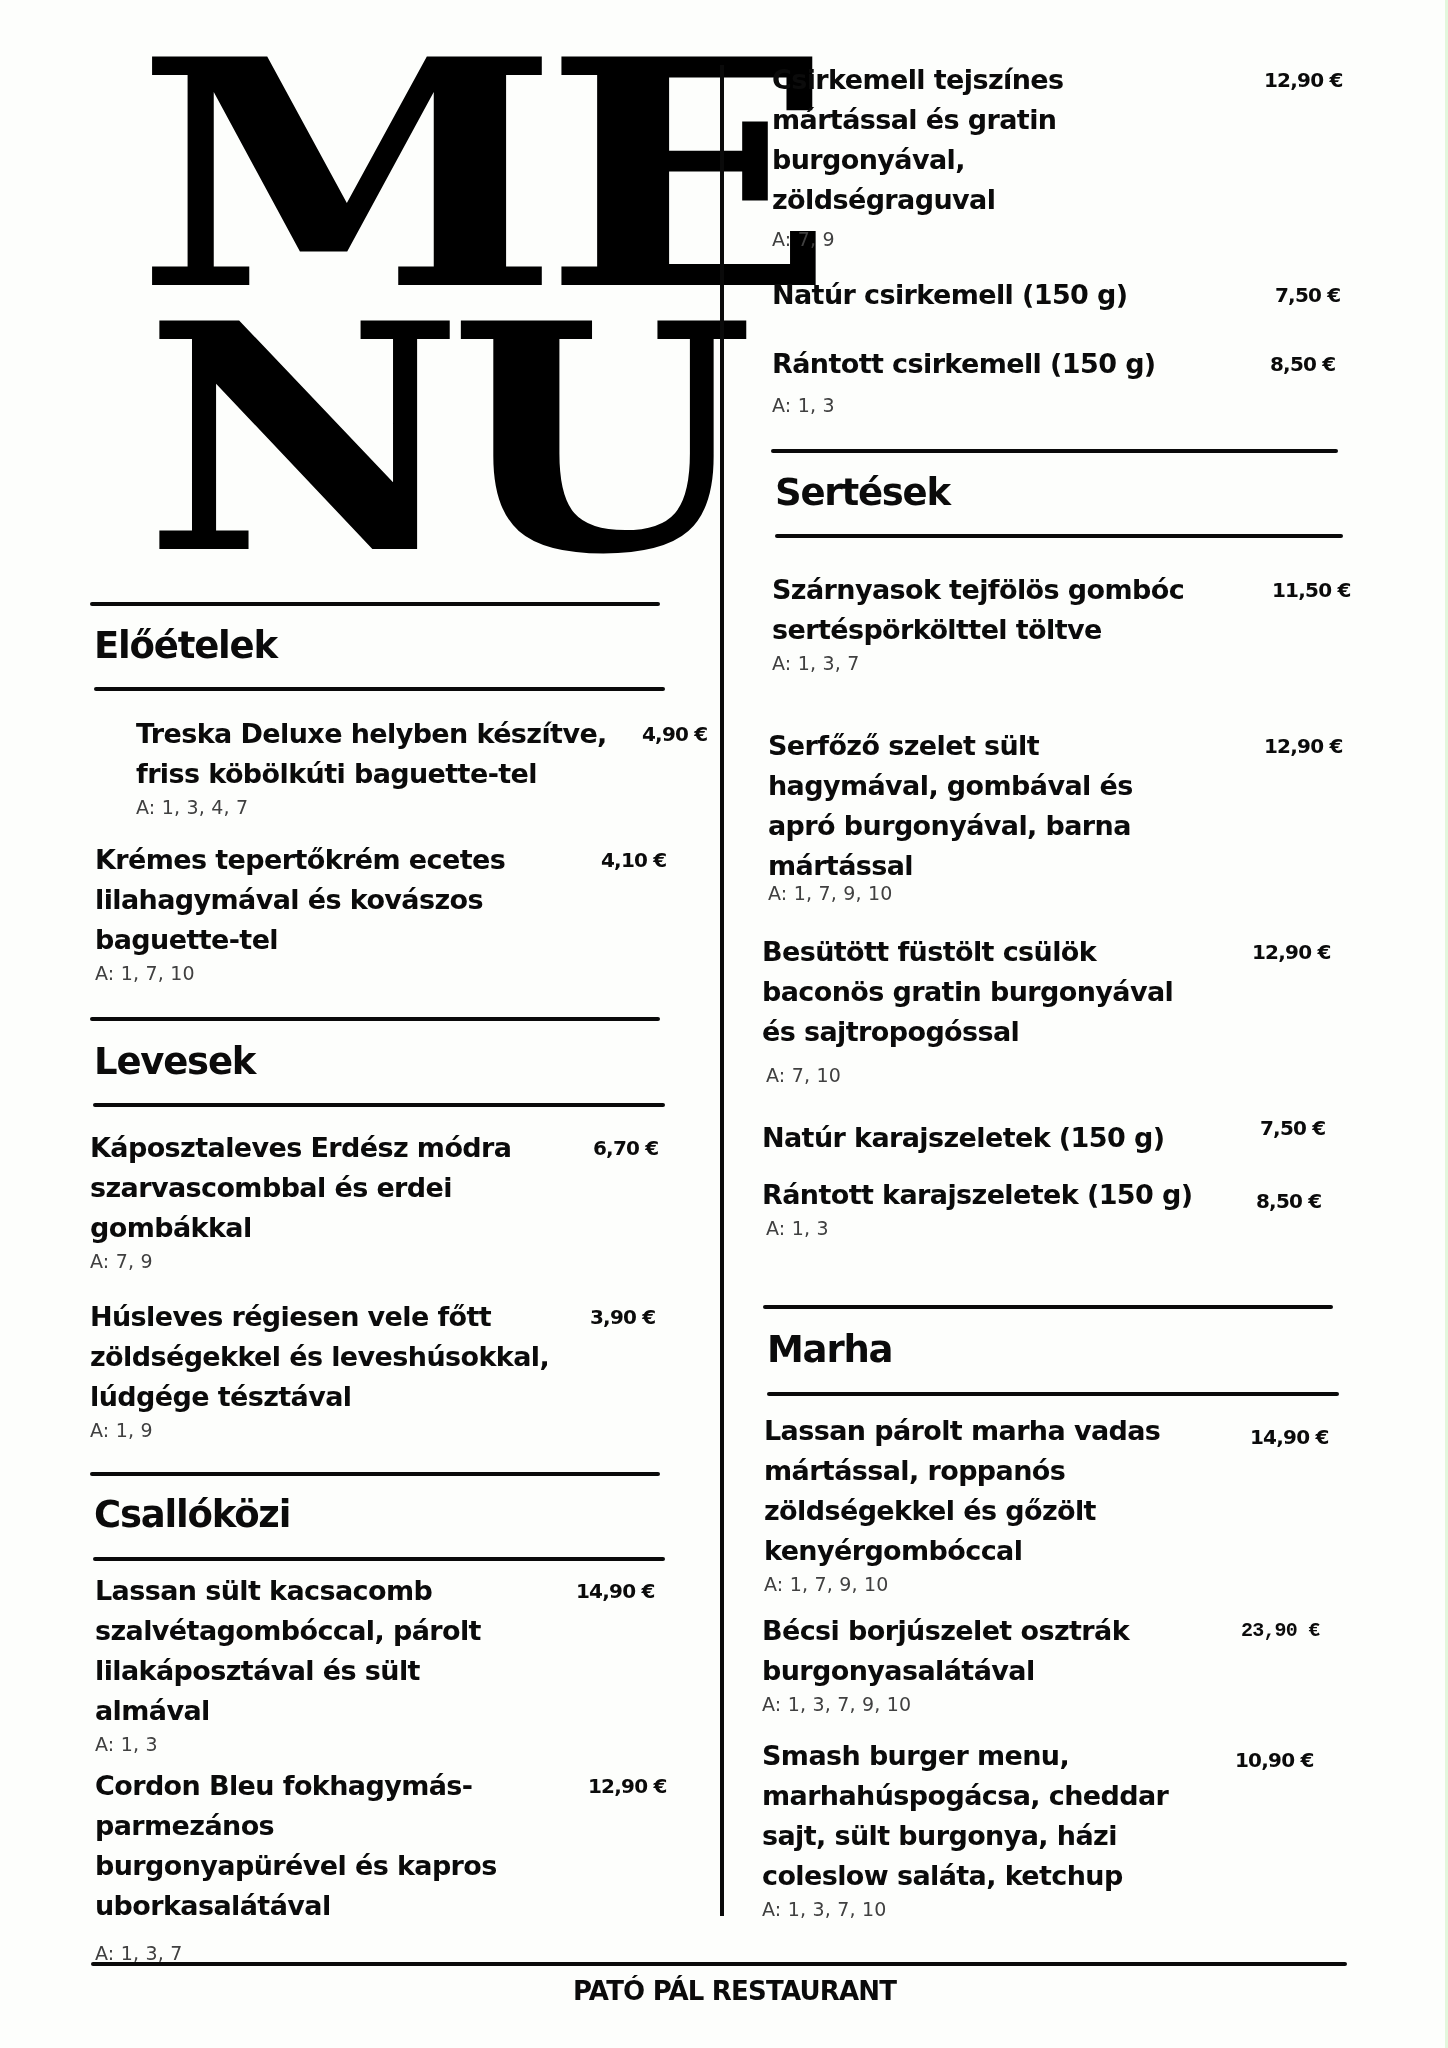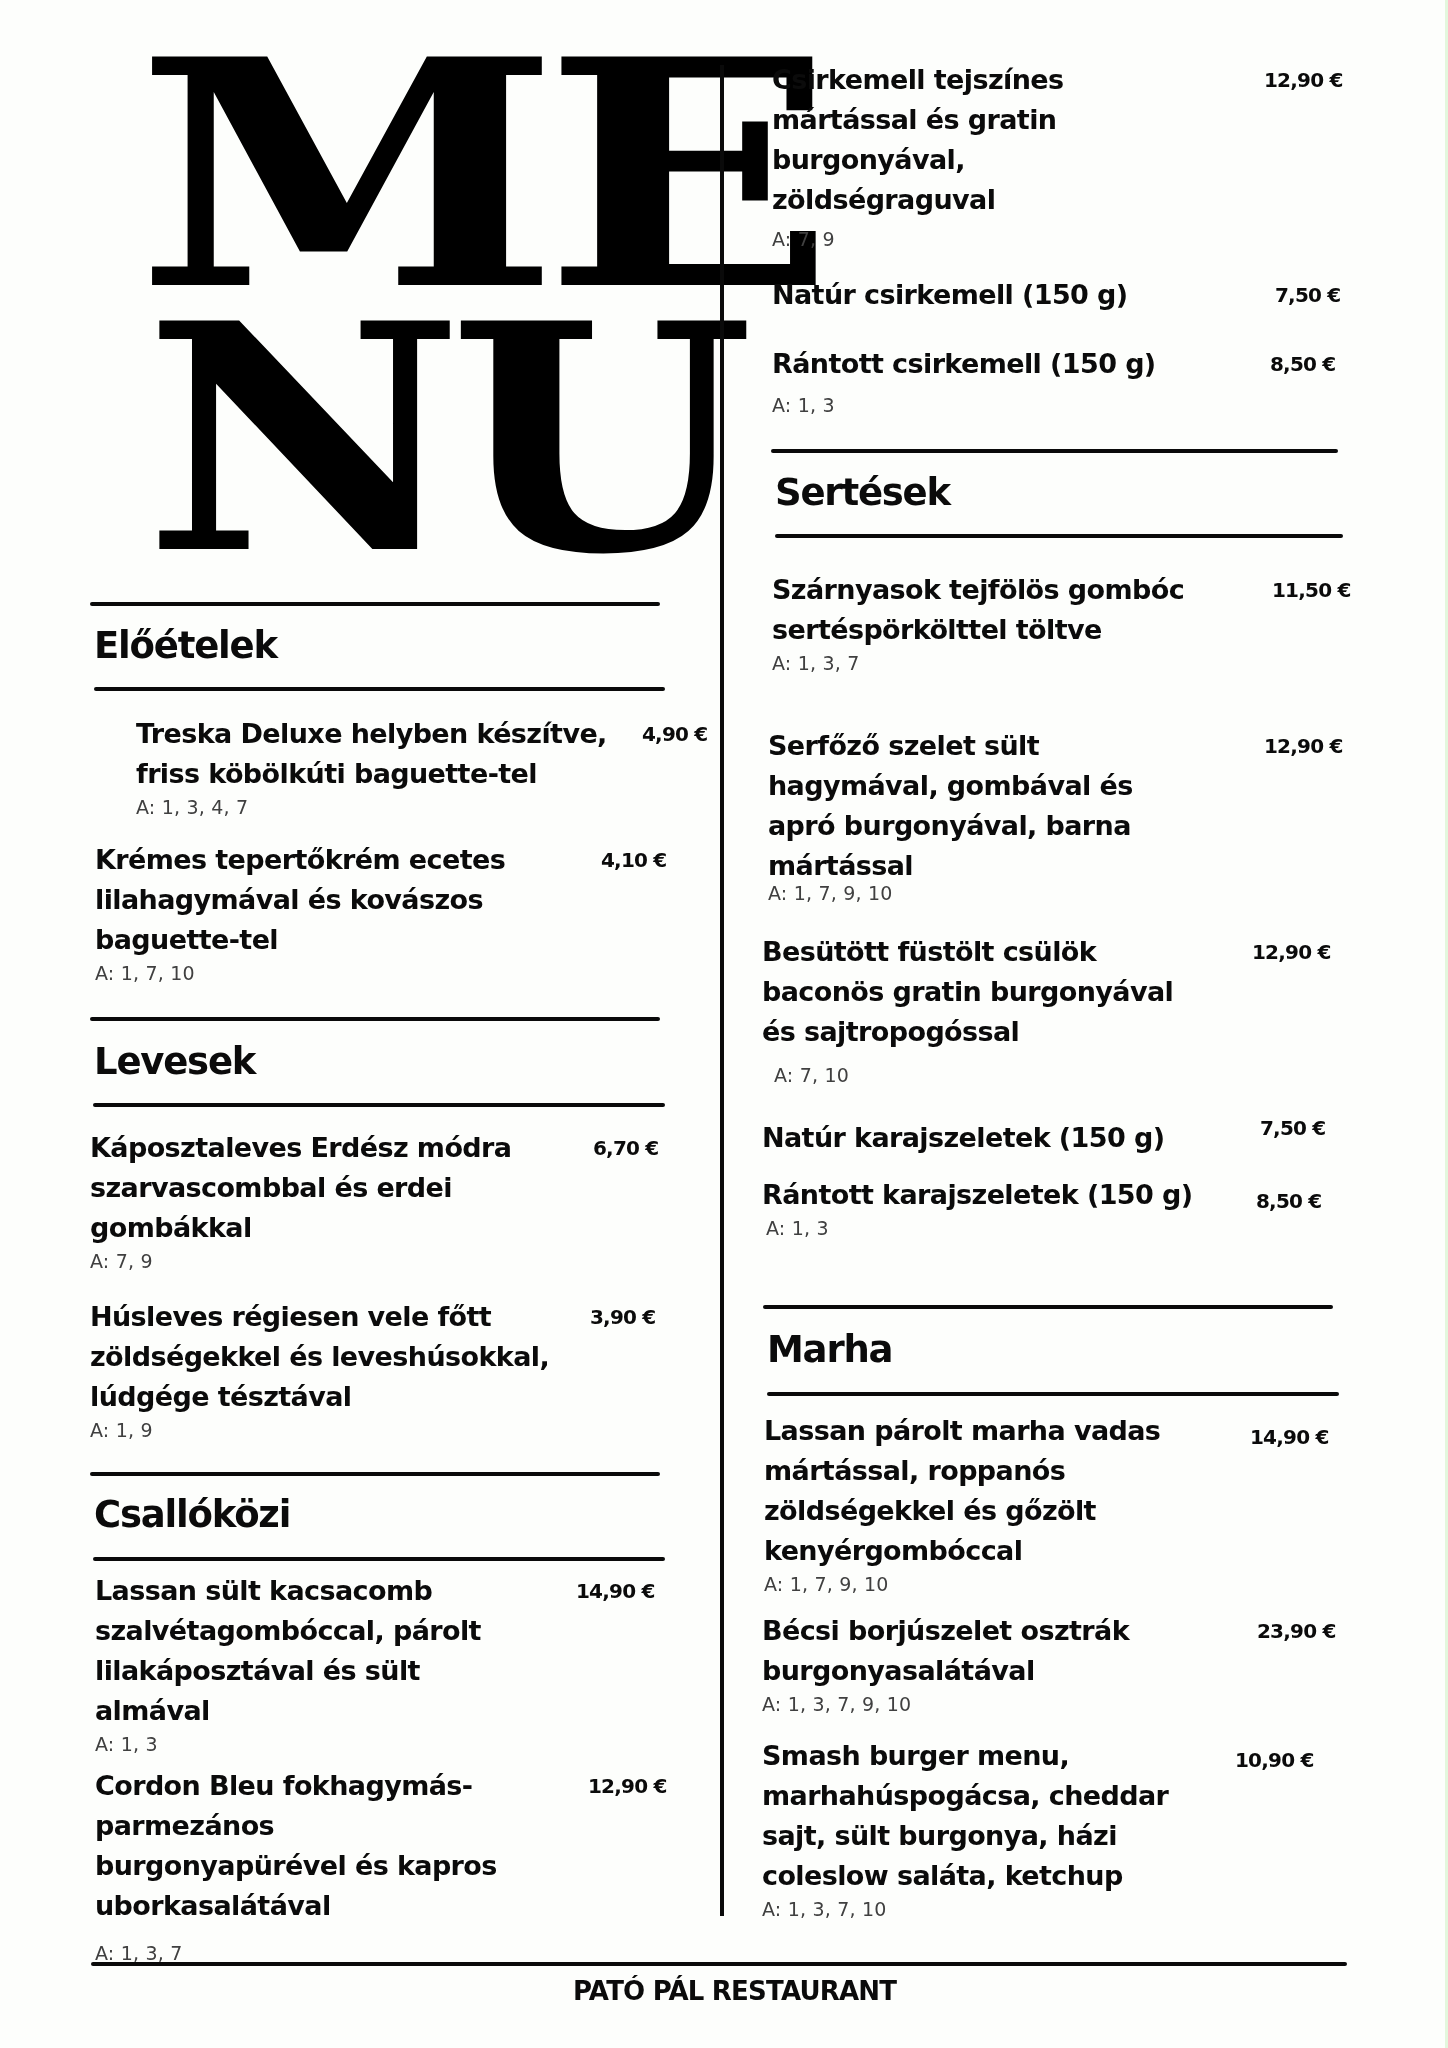--- a/index.html
+++ b/index.html
@@ -165,21 +165,21 @@
 hagymával, gombával és
 apró burgonyával, barna
 mártással</div>
   <div class="allergen" style="margin-top:-6px;">A: 1, 7, 9, 10</div>
   <div class="item-price" style="left:496px; top:0;">12,90 €</div>
 </div>
 <div class="item" style="left:762px; top:932px; width:600px;">
   <div class="item-name">Besütött füstölt csülök
 baconös gratin burgonyával
 és sajtropogóssal</div>
-  <div class="allergen" style="margin-top:10px; padding-left:4px;margin-left:8px;">A: 7, 10</div>
+  <div class="allergen" style="margin-top:10px; padding-left:4px;">A: 7, 10</div>
   <div class="item-price" style="left:490px; top:0;">12,90 €</div>
 </div>
 <div class="item" style="left:762px; top:1118px; width:600px;">
   <div class="item-name">Natúr karajszeletek (150 g)</div>
   <div class="item-price" style="left:498px; top:-10px;">7,50 €</div>
 </div>
 <div class="item" style="left:762px; top:1175px; width:600px;">
   <div class="item-name">Rántott karajszeletek (150 g)</div>
   <div class="allergen" style="padding-left:4px;">A: 1, 3</div>
   <div class="item-price" style="left:494px; top:6px;">8,50 €</div>
@@ -194,21 +194,21 @@
 mártással, roppanós
 zöldségekkel és gőzölt
 kenyérgombóccal</div>
   <div class="allergen">A: 1, 7, 9, 10</div>
   <div class="item-price" style="left:486px; top:6px;">14,90 €</div>
 </div>
 <div class="item" style="left:762px; top:1611px; width:600px;">
   <div class="item-name">Bécsi borjúszelet osztrák
 burgonyasalátával</div>
   <div class="allergen">A: 1, 3, 7, 9, 10</div>
-  <div class="item-price" style="left:495px; top:0;">23,90 €</div>
+  <div class="item-price" style="left:479px; top:0;font-family:Liberation Mono, monospace;">23,90 €</div>
 </div>
 <div class="item" style="left:762px; top:1736px; width:600px;">
   <div class="item-name">Smash burger menu,
 marhahúspogácsa, cheddar
 sajt, sült burgonya, házi
 coleslow saláta, ketchup</div>
   <div class="allergen">A: 1, 3, 7, 10</div>
   <div class="item-price" style="left:473px; top:4px;">10,90 €</div>
 </div>
 

